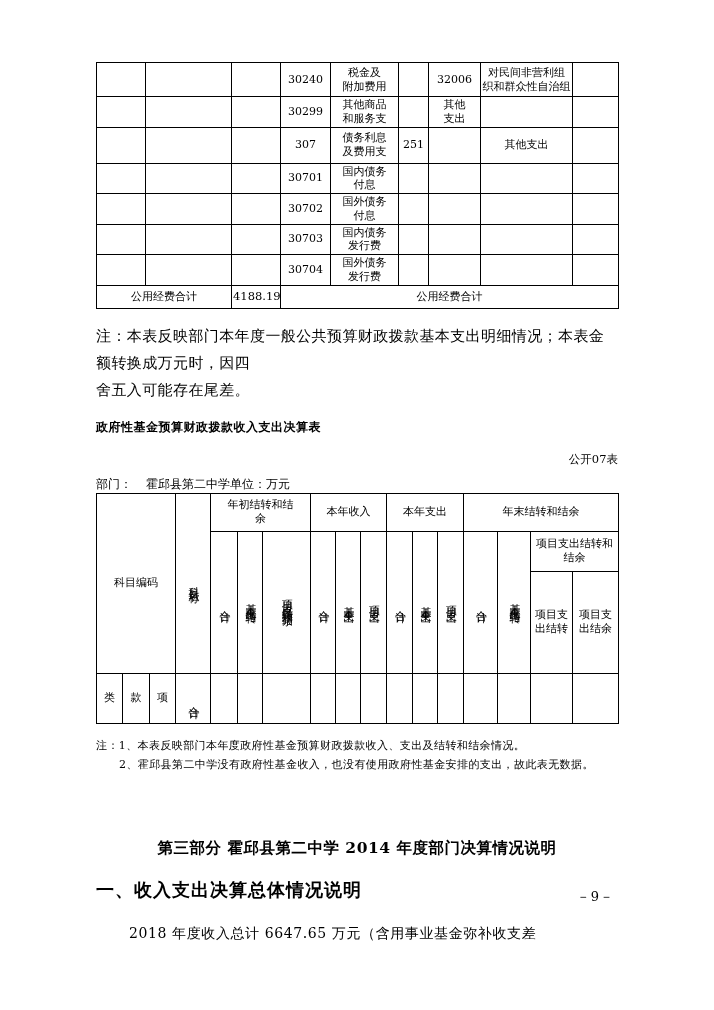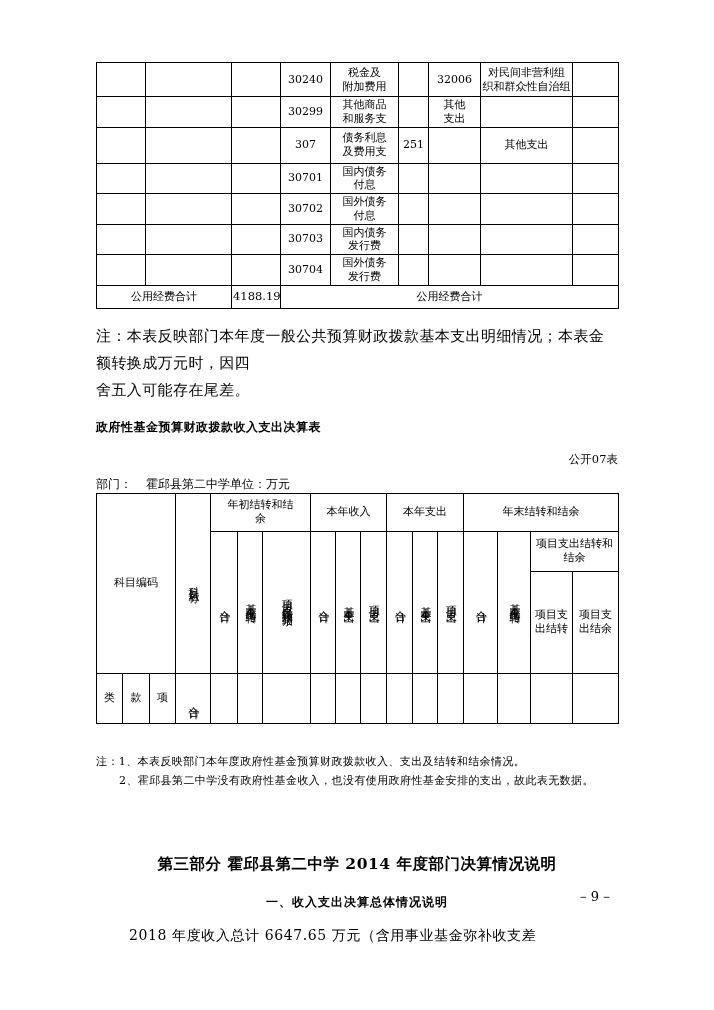--- a/index.html
+++ b/index.html
@@ -19,24 +19,24 @@
   .note1{margin-top:14px;font-size:15px;line-height:27px;letter-spacing:0.4px;white-space:pre-line;}
   .fund-title{margin-top:8px;text-align:left;font-size:12px;font-weight:bold;letter-spacing:0.5px;}
   .form-no{margin-top:16px;text-align:right;font-size:11.5px;}
   .meta{margin-top:9px;display:flex;justify-content:flex-start;font-size:12px;}
   .meta .dep-name{margin-left:14px;}
   
   .t2 tr.r1{height:38px;}
   .t2 tr.r2{height:40px;}
   .t2 tr.r3{height:102px;}
   .t2 tr.r4{height:50px;}
-  .notes2{margin-top:28px;font-size:11px;line-height:19px;letter-spacing:0.4px;}
+  .notes2{margin-top:12px;font-size:11px;line-height:19px;letter-spacing:0.4px;}
   .notes2 .n2{padding-left:23px;}
   .part3{margin-top:64px;text-align:center;font-size:15.5px;font-weight:bold;letter-spacing:0.5px;}
-  .sub1{margin-top:19px;font-size:12px;font-weight:bold;letter-spacing:1px;text-align:center;}
+  .sub1{margin-top:19px;font-size:18px;font-weight:bold;letter-spacing:1px;}
   .para1{margin-top:16px;font-size:14px;letter-spacing:0.6px;text-indent:33px;}
   .pageno{position:absolute;top:888px;right:100px;font-size:13px;letter-spacing:1px;}
 </style>
 </head>
 <body>
 
 <div class="page">
 
   <table class="t1">
     <colgroup>

